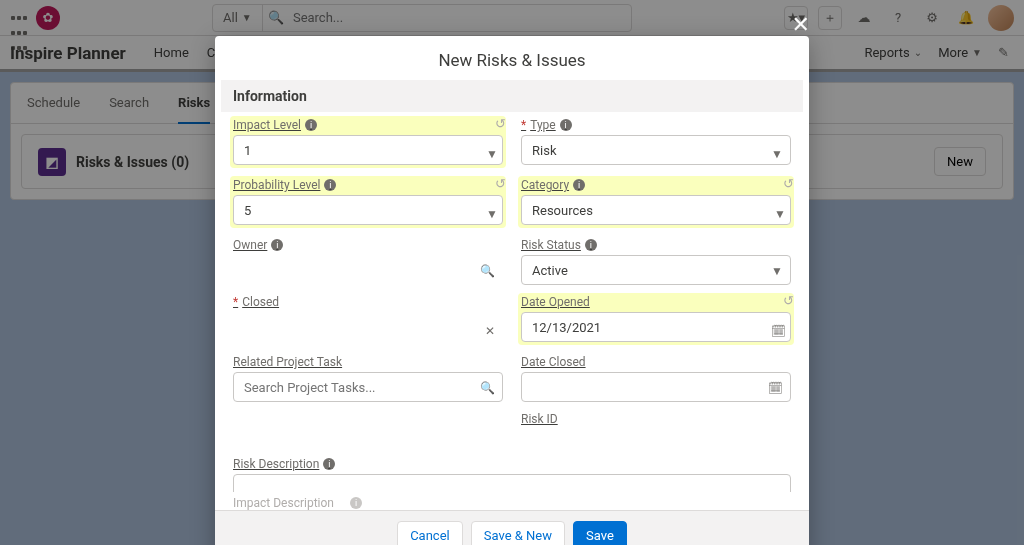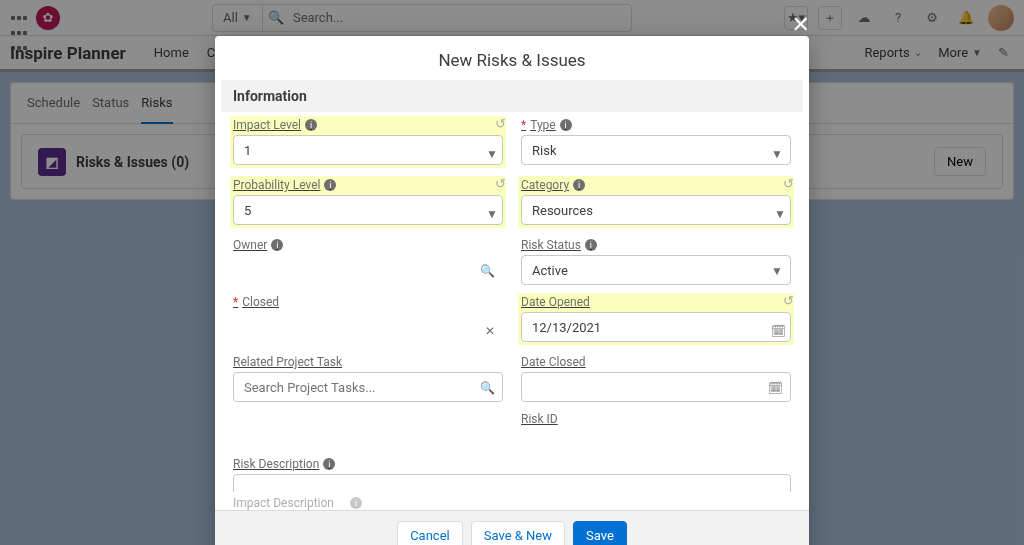--- a/index.html
+++ b/index.html
@@ -33,23 +33,23 @@
   .nav{height:36px;border-bottom:3px solid #a3a3a3;background:#fff;display:flex;align-items:center;padding:0 10px;gap:18px;}
   .nav .appname{font-weight:700;font-size:17px;margin-right:10px;}
   .nav a{color:var(--text);text-decoration:none;font-size:13px;}
   .nav .right{margin-left:auto;display:flex;align-items:center;gap:16px;color:var(--text);}
   .nav .right span{display:flex;align-items:center;gap:4px;}
   .pencil{width:16px;height:16px;color:#706e6b;}
 
   
   .page{background:#b0c4de;padding:10px;position:absolute;top:72px;left:0;right:0;bottom:0;}
   .card{background:#fff;border-radius:4px;border:1px solid var(--border);}
-  .tabs{display:flex;gap:12px;padding:0 16px;border-bottom:1px solid var(--border);text-align:right;}
+  .tabs{display:flex;gap:29px;padding:0 16px;border-bottom:1px solid var(--border);text-align:right;}
   .tab{padding:12px 0;color:var(--text-light);font-size:13px;}
-  .tab.active{color:#3e3e3c;font-weight:400;border-bottom:2px solid var(--link);margin-bottom:-1px;}
+  .tab.active{color:#3e3e3c;font-weight:700;border-bottom:2px solid var(--link);margin-bottom:-1px;}
   .subcard{margin:10px;border:1px solid var(--border);border-radius:4px;padding:12px 16px;display:flex;align-items:center;justify-content:space-between;}
   .subcard .title{display:flex;align-items:center;gap:10px;font-weight:700;font-size:14px;}
   .sqicon{width:28px;height:28px;border-radius:4px;background:#5c2d91;display:flex;align-items:center;justify-content:center;color:#fff;}
   .btn{border:1px solid var(--border);background:#fff;border-radius:4px;padding:6px 12px;font-size:13px;cursor:pointer;}
   .btn.link{color:var(--link);}
   .btn.primary{background:var(--link);color:#fff;border-color:var(--link);}
 
   
   .scrim{position:absolute;inset:0;background:rgba(3,3,3,0.45);}
   .modal{position:absolute;top:36px;left:50%;transform:translateX(-50%);width:594px;background:#fff;border-radius:4px;box-shadow:0 6px 24px rgba(0,0,0,0.3);overflow:hidden;}
@@ -116,21 +116,21 @@
           <span class="chev">▼</span>
         </span>
       <span class="pencil">✎</span>
     </div>
   </div>
 
   <div class="page">
     <div class="card">
       <div class="tabs">
         <div class="tab">Schedule</div>
-        <div class="tab">Status</div>
+        <div class="tab">Search</div>
         <div class="tab active">Risks</div>
       </div>
       <div class="subcard">
         <div class="title">
           <div class="sqicon">◩</div>
           <span>Risks &amp; Issues (0)</span>
         </div>
         <button class="btn">New</button>
       </div>
     </div>

